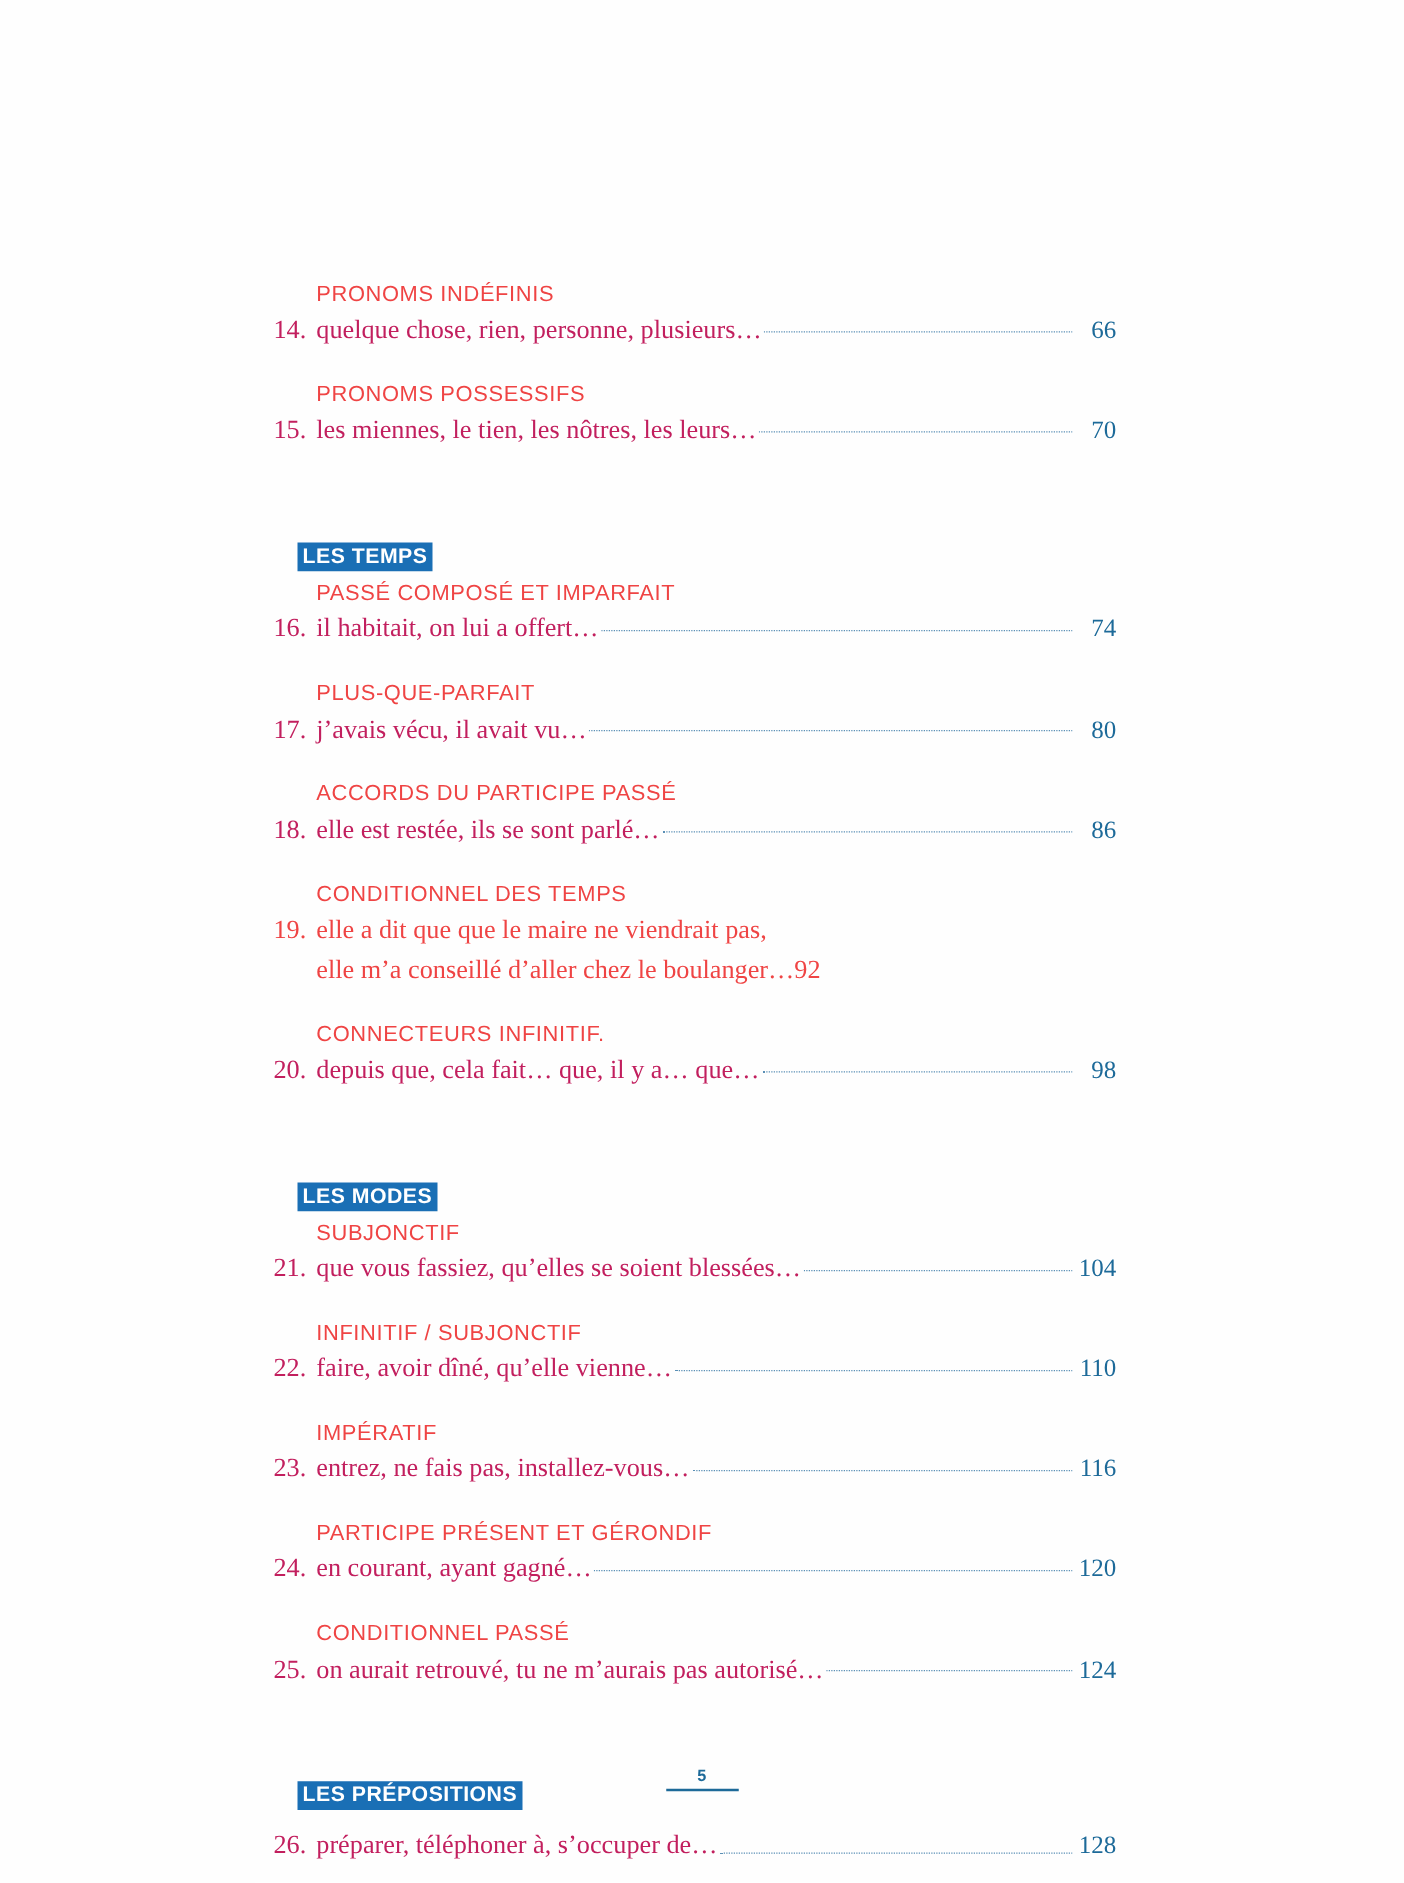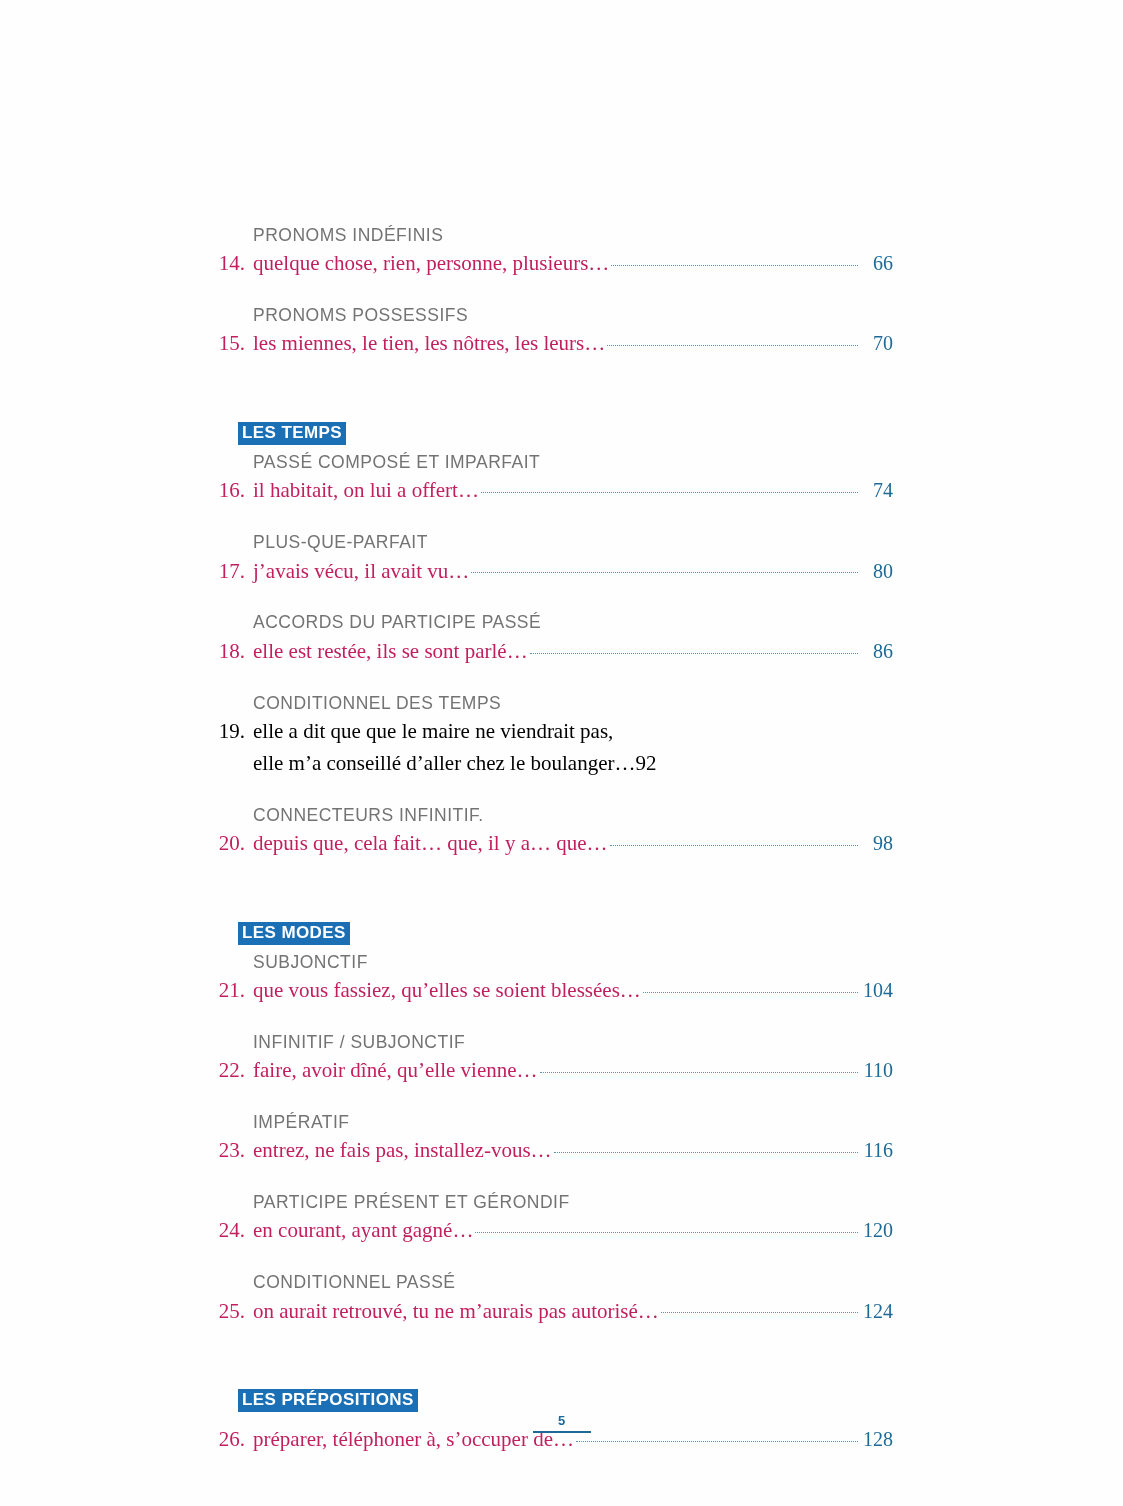--- a/index.html
+++ b/index.html
@@ -23,41 +23,41 @@
   }
   .toc {
     position: absolute;
     left: 199px;
     top: 222px;
     width: 694px;
   }
 
   
   .section-band {
-    margin: 0 0 4px 7px;
+    margin: 12px 0 4px 7px;
     display: block;
     padding-left: 32px;
   }
   .section-band .band-text {
     display: inline-block;
     background: #1a6fb5;
     color: #ffffff;
     font-size: 17px;
     font-weight: bold;
     letter-spacing: 0.4px;
     padding: 2px 4px 3px 4px;
     line-height: 1.05;
   }
   .section-spacer-top { height: 40px; }
 
   
   .group { margin-bottom: 22px; }
 
   .subtitle {
-    color: #737373;
+    color: #ef4444;
     font-size: 17.5px;
     font-weight: normal;
     letter-spacing: 0.5px;
     padding-left: 54px;
     line-height: 1.5;
     white-space: nowrap;
   }
 
   
   .entry {
@@ -100,21 +100,21 @@
     min-width: 34px;
     text-align: right;
     color: #1d6a99;
     font-family: "Liberation Serif", serif;
     font-size: 20px;
   }
 
   
   .entry-multi {
     font-family: "Liberation Serif", serif;
-    color: #000000;
+    color: #ef4444;
     font-size: 21px;
     line-height: 1.52;
   }
   .entry-multi .line1 {
     display: flex;
     align-items: baseline;
   }
   .entry-multi .line2 {
     display: flex;
     align-items: center;
@@ -298,21 +298,21 @@
         <span class="pnum">124</span>
       </div>
     </div>
 
     <div class="section-spacer-top"></div>
     <div class="section-band">
       <span class="band-text">LES PRÉPOSITIONS</span>
     </div>
 
     <div class="group">
-      <div class="entry" style="margin-top:12px;">
+      <div class="entry" style="margin-top:12px;align-items:center;">
         <span class="num">26.</span>
         <span class="label">préparer, téléphoner à, s’occuper de…</span>
         <span class="leader"></span>
         <span class="pnum">128</span>
       </div>
     </div>
 
   </div>
 
   <div class="footer">

